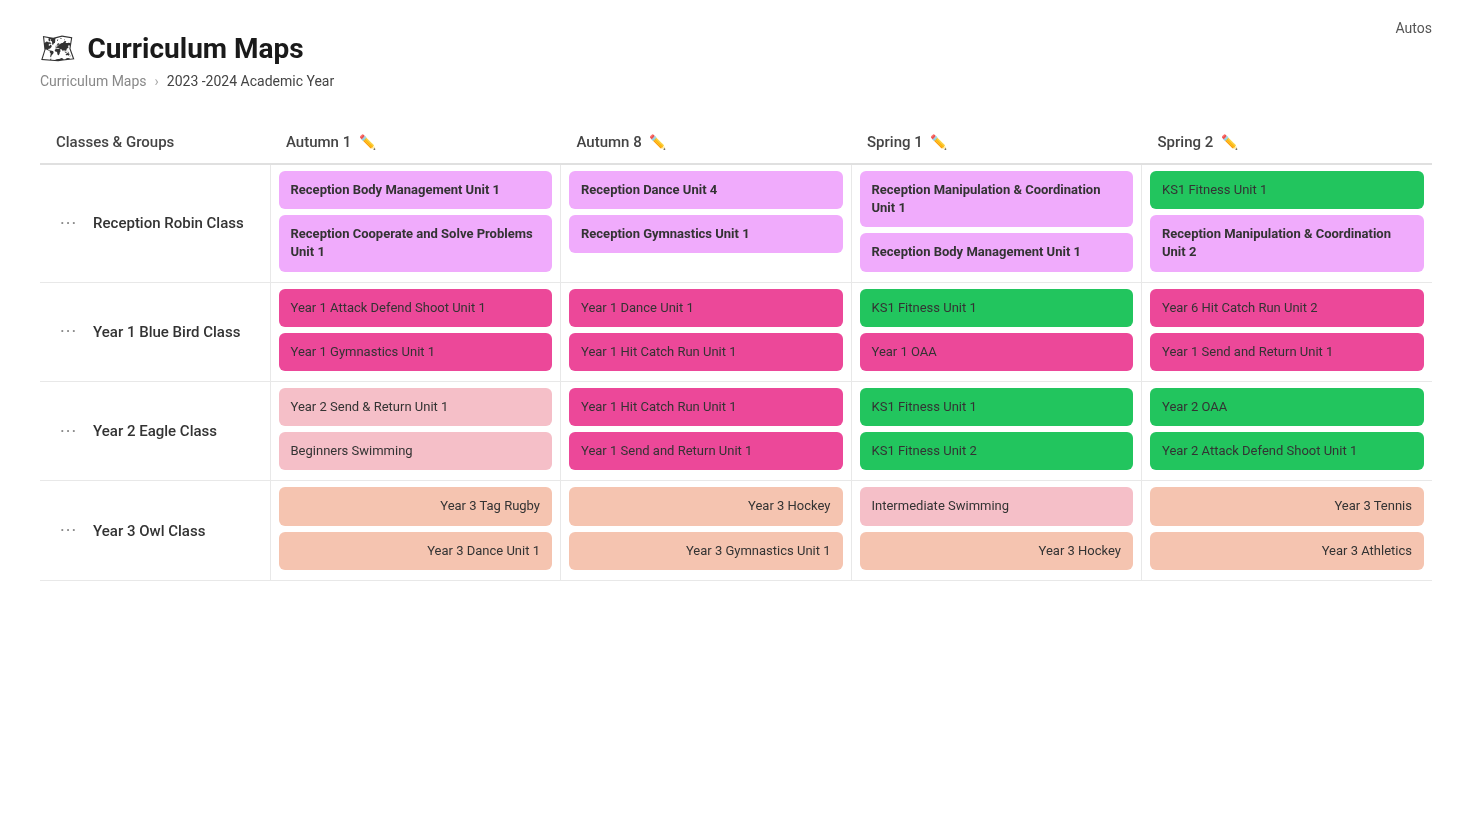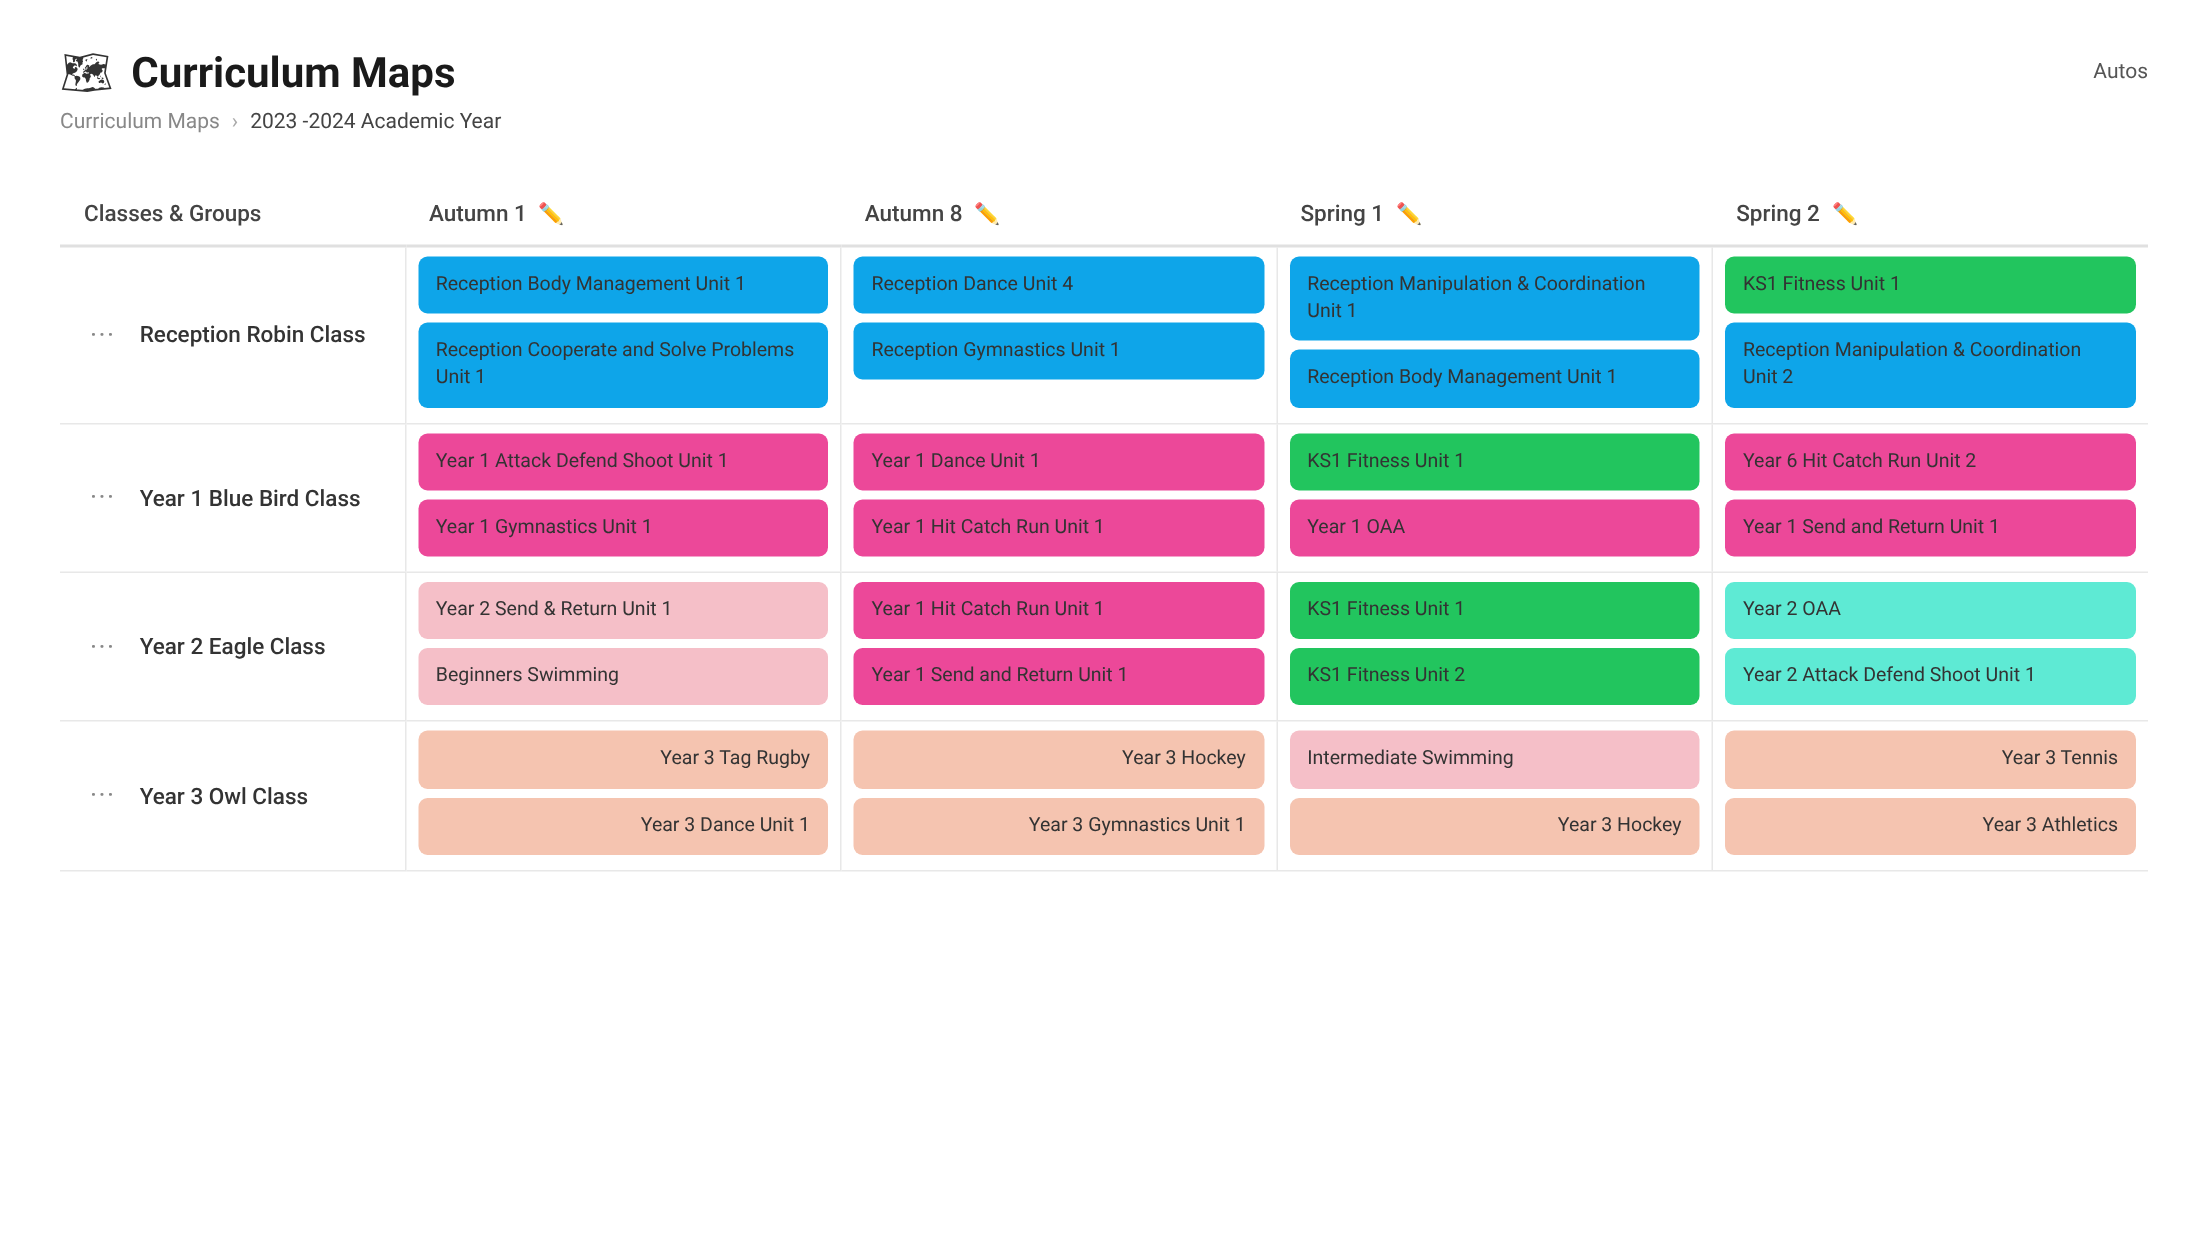--- a/index.html
+++ b/index.html
@@ -40,21 +40,21 @@
       cursor: pointer;
     }
     .breadcrumb-arrow {
       color: #aaa;
     }
     .breadcrumb-current {
       color: #444;
     }
     .top-right {
       position: fixed;
-      top: 40px;
+      top: 20px;
       right: 40px;
       font-size: 14px;
       color: #555;
     }
 
     
     .curriculum-table {
       width: 100%;
       border-collapse: collapse;
       table-layout: fixed;
@@ -122,25 +122,25 @@
       padding: 10px 12px;
       margin-bottom: 6px;
       font-size: 13px;
       line-height: 1.4;
       cursor: pointer;
       color: #333;
     }
     .card:last-child { margin-bottom: 4px; }
 
     
-    .card-teal    { background: #0ea5e9; }
+    .card-teal    { background: #f0abfc; font-weight: bold; }
     .card-orange  { background: #22c55e; }
     .card-green   { background: #ec4899; }
     .card-pink    { background: #f5bfc8; }
-    .card-lavender{ background: #5eead4; }
+    .card-lavender{ background: #22c55e; }
     .card-salmon  { background: #f5c4b0; text-align: right; }
   </style>
 </head>
 <body>
 
 <div class="page">
   <div class="top-right">
     <span>Autos</span>
   </div>
 

